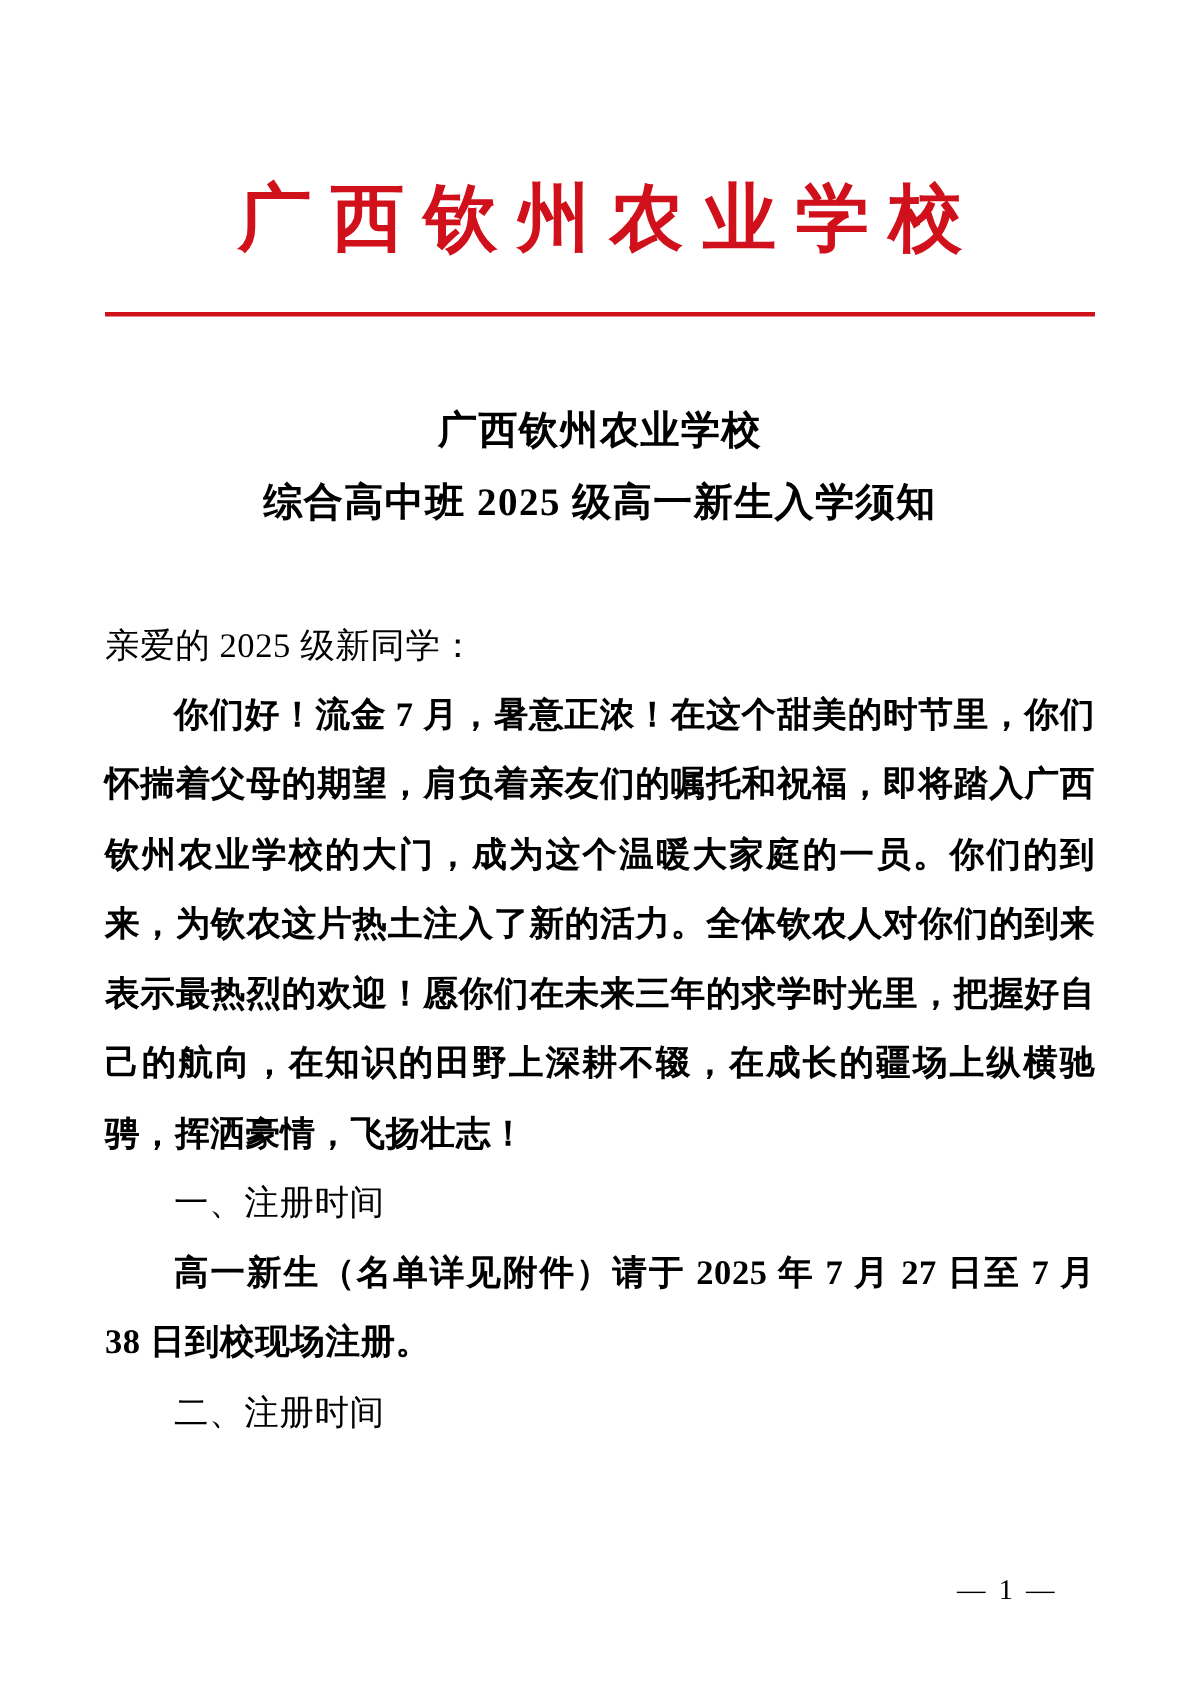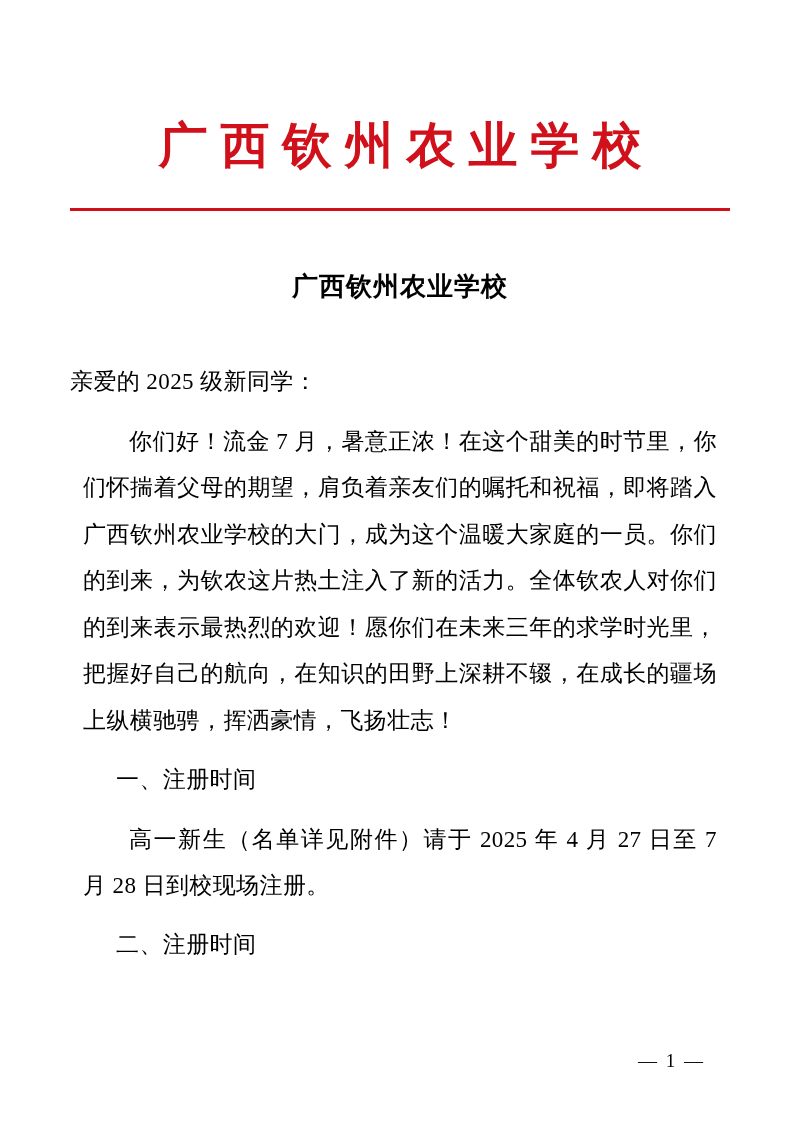--- a/index.html
+++ b/index.html
@@ -64,22 +64,23 @@
     margin-top: 48px;
     font-size: 23px;
     line-height: 2.02;
     letter-spacing: 0.4px;
     text-align: justify;
   }
   .salutation {
     margin: 0;
   }
   .para {
-    margin: 13px;
+    margin: 0;
     text-indent: 2em;
+    font-weight: bold;
   }
   .section-heading {
     margin: 0;
     text-indent: 2em;
     font-weight: normal;
   }
 
   
   .page-footer {
     position: absolute;
@@ -94,25 +95,26 @@
 
 <div class="page">
 
   <div class="letterhead">
     <div class="letterhead-title">广西钦州农业学校</div>
     <div class="letterhead-rule"></div>
   </div>
 
   <div class="doc-title">
     <div class="line1">广西钦州农业学校</div>
+    <div class="line2">综合高中班 2025 级高一新生入学须知</div>
   </div>
 
   <div class="body-block">
     <p class="salutation">亲爱的 2025 级新同学：</p>
     <p class="para">你们好！流金 7 月，暑意正浓！在这个甜美的时节里，你们怀揣着父母的期望，肩负着亲友们的嘱托和祝福，即将踏入广西钦州农业学校的大门，成为这个温暖大家庭的一员。你们的到来，为钦农这片热土注入了新的活力。全体钦农人对你们的到来表示最热烈的欢迎！愿你们在未来三年的求学时光里，把握好自己的航向，在知识的田野上深耕不辍，在成长的疆场上纵横驰骋，挥洒豪情，飞扬壮志！</p>
     <p class="section-heading">一、注册时间</p>
-    <p class="para">高一新生（名单详见附件）请于 2025 年 4 月 27 日至 7 月 28 日到校现场注册。</p>
+    <p class="para">高一新生（名单详见附件）请于 2025 年 7 月 27 日至 7 月 38 日到校现场注册。</p>
     <p class="section-heading">二、注册时间</p>
   </div>
 
   <div class="page-footer">— 1 —</div>
 
 </div>
 
 </body></html>

